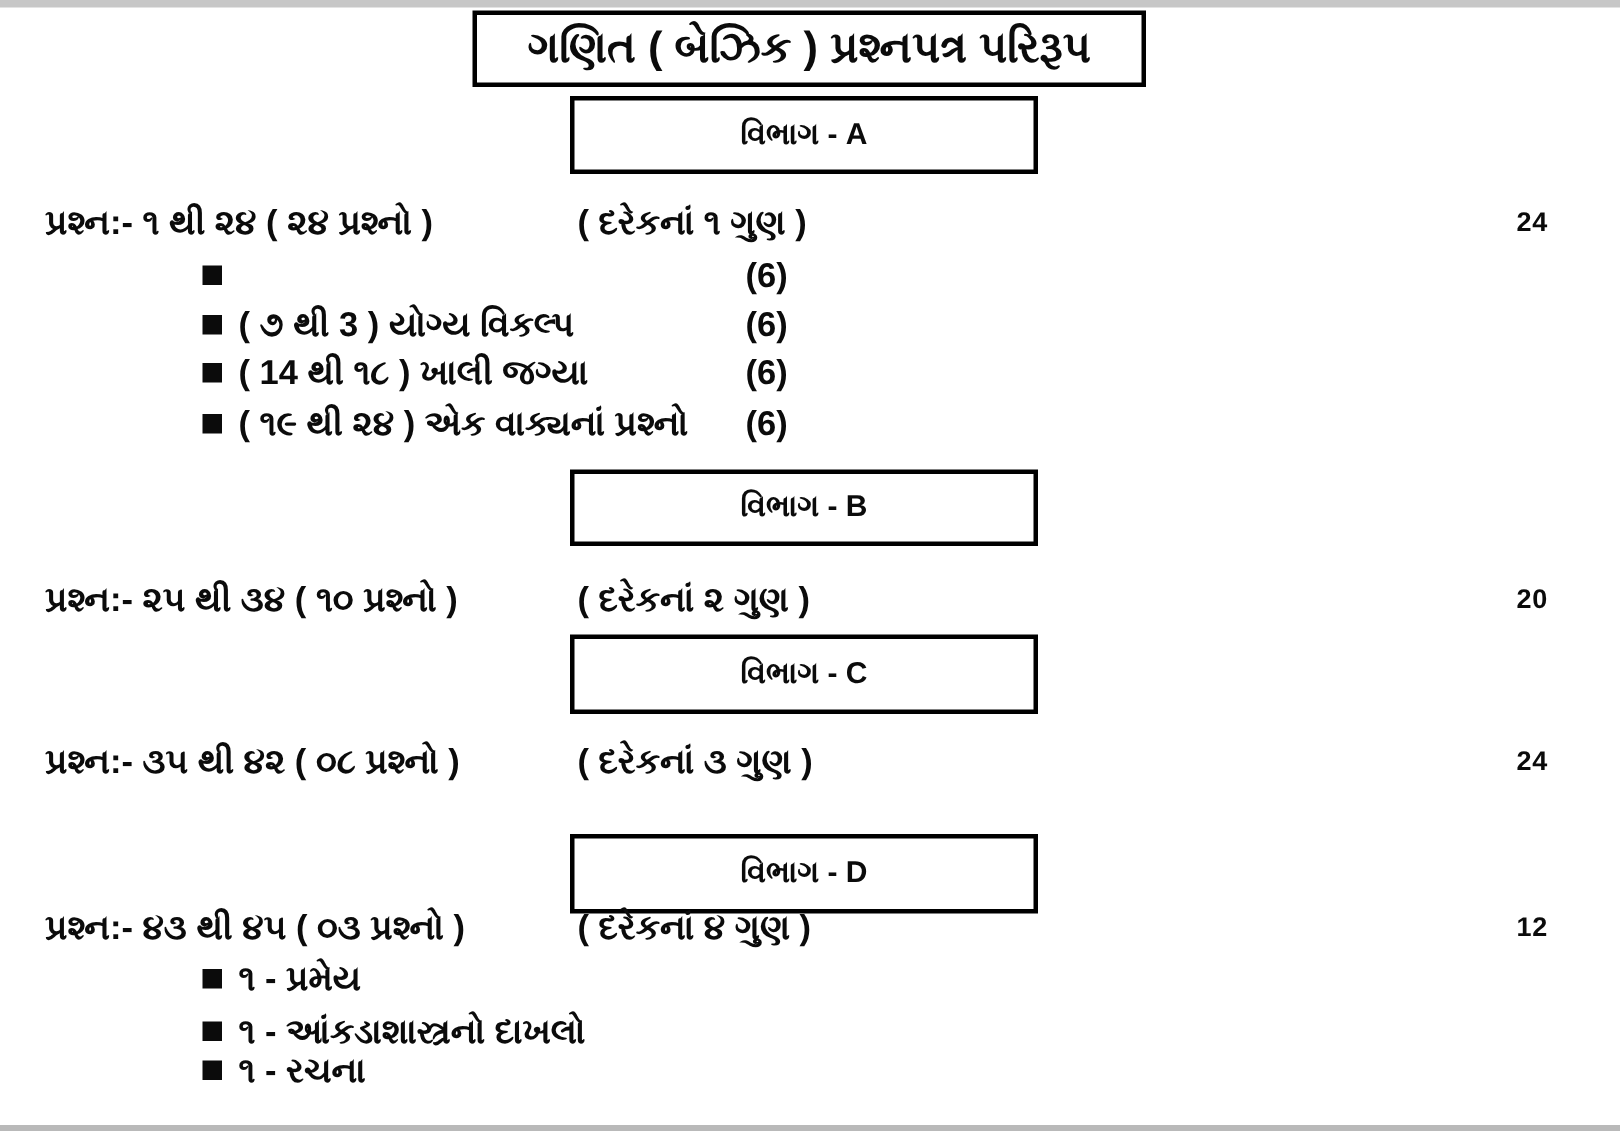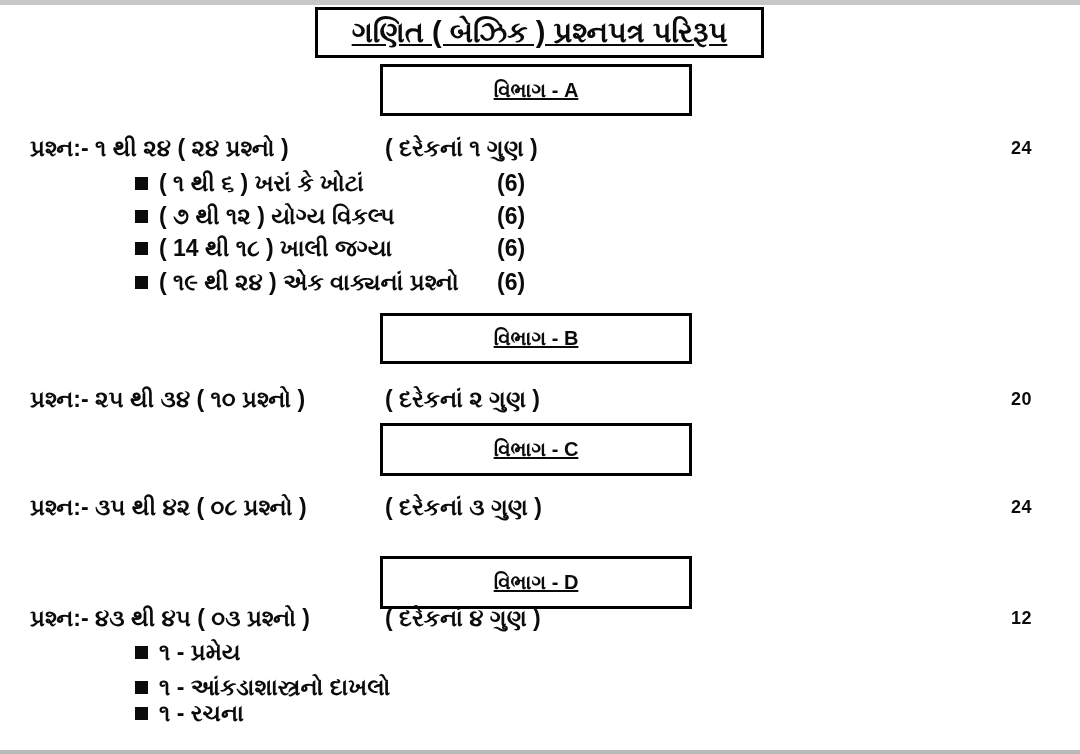--- a/index.html
+++ b/index.html
@@ -27,21 +27,20 @@
   .edge-strip.bottom { bottom: 0; height: 4px; background: #b9b9b9; }
 
   .box {
     position: absolute;
     border: 3px solid #000;
     background: #fff;
     display: flex;
     align-items: center;
     justify-content: center;
     white-space: nowrap;
-    text-decoration: underline;
   }
   .title-box {
     left: 315px; top: 7px;
     width: 449px; height: 51px;
     font-size: 29px;
   }
   .section-box {
     left: 380px;
     width: 312px; height: 52px;
     font-size: 20px;
@@ -108,26 +107,25 @@
   <div class="box section-box box-a">
     <span>વિભાગ - A</span>
   </div>
   <div class="qline l-a">
     <span class="q-left">પ્રશ્ન:- ૧ થી ૨૪ ( ૨૪ પ્રશ્નો )</span>
     <span class="q-mid">( દરેકનાં ૧ ગુણ )</span>
     <span class="q-total">24</span>
   </div>
   <div class="brow ba-1">
     <span class="sq"></span>
-    <span class="b-label">( ૧ થી ૬ ) ખરાં કે ખોટાં</span>
     <span class="b-marks">(6)</span>
   </div>
   <div class="brow ba-2">
     <span class="sq"></span>
-    <span class="b-label">( ૭ થી ૧૨ ) યોગ્ય વિકલ્પ</span>
+    <span class="b-label">( ૭ થી 3 ) યોગ્ય વિકલ્પ</span>
     <span class="b-marks">(6)</span>
   </div>
   <div class="brow ba-3">
     <span class="sq"></span>
     <span class="b-label">( 14 થી ૧૮ ) ખાલી જગ્યા</span>
     <span class="b-marks">(6)</span>
   </div>
   <div class="brow ba-4">
     <span class="sq"></span>
     <span class="b-label">( ૧૯ થી ૨૪ ) એક વાક્યનાં પ્રશ્નો</span>

